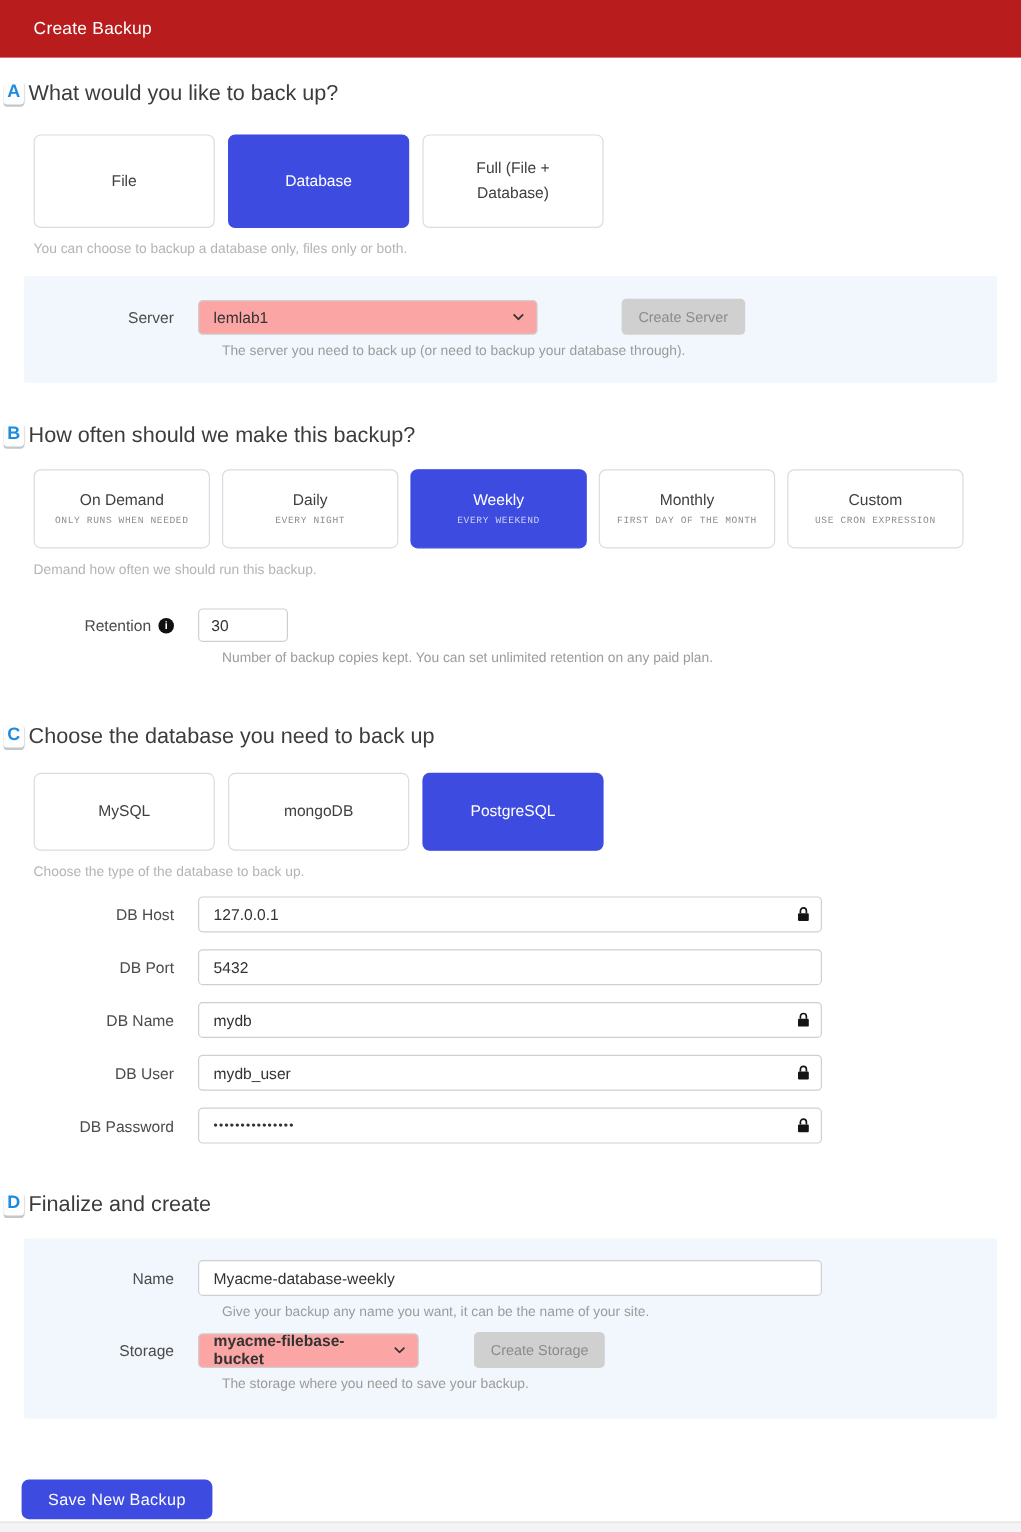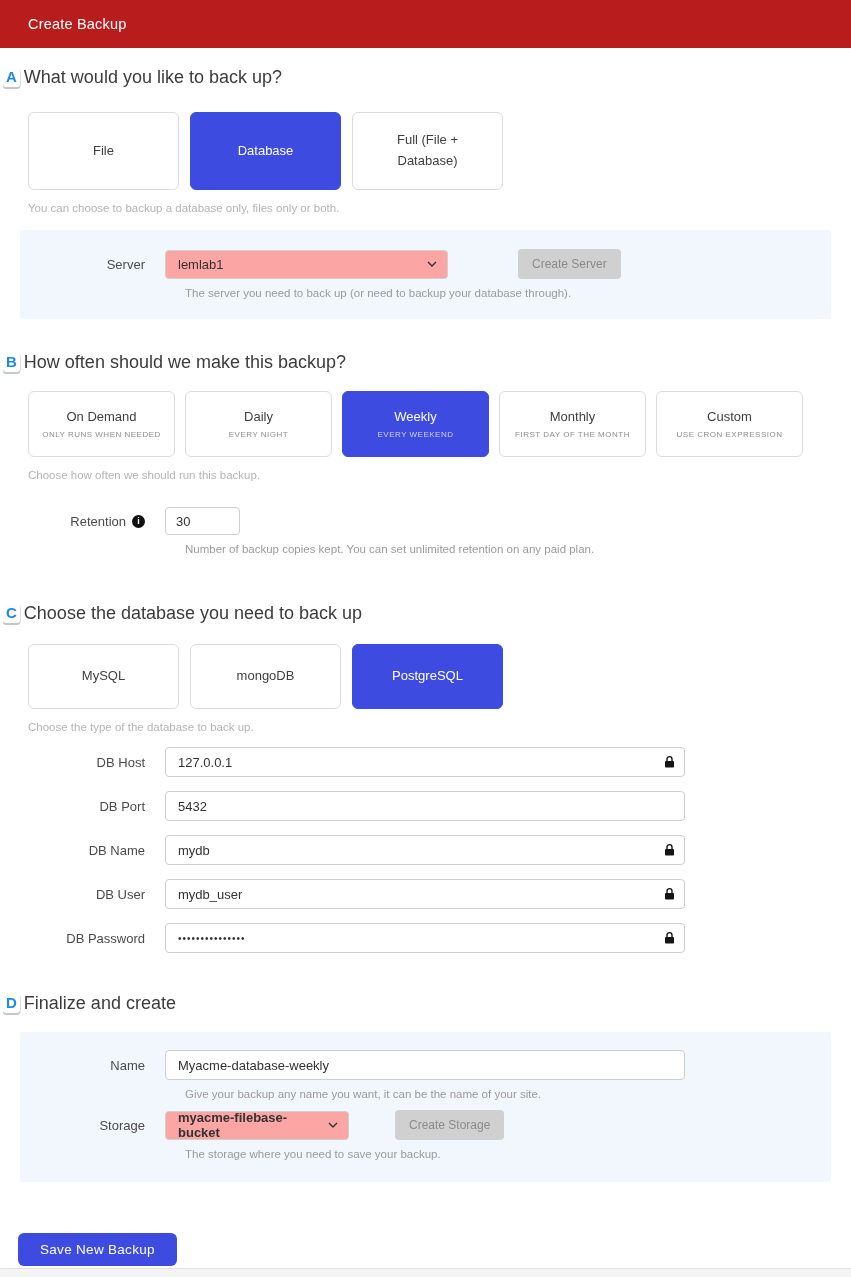--- a/index.html
+++ b/index.html
@@ -74,20 +74,21 @@
   .row-a .choice { width: 151px; height: 78px; }
   .row-b .choice { width: 147px; height: 66px; padding: 4px 6px; }
   .row-c .choice { width: 151px; height: 65px; }
   .choice .sub {
     font-size: 8px;
     letter-spacing: .5px;
     color: #8d8d8d;
     text-transform: uppercase;
     margin-top: 1px;
     white-space: nowrap;
+    font-family: Liberation Mono, monospace;
   }
   .choice[data-selected="true"] {
     background: #3d4be0;
     border-color: #3d4be0;
     color: #ffffff;
   }
   .choice[data-selected="true"] .sub { color: #ccd2f5; }
   .caption {
     margin: 12px 0 0 8px;
     font-size: 11.5px;
@@ -290,21 +291,21 @@
     </div>
     <div class="choice" data-selected="false">
       <span>Monthly</span>
       <span class="sub">FIRST DAY OF THE MONTH</span>
     </div>
     <div class="choice" data-selected="false">
       <span>Custom</span>
       <span class="sub">USE CRON EXPRESSION</span>
     </div>
   </div>
-  <div class="caption">Choose how often we should run this backup.</div>
+  <div class="caption">Demand how often we should run this backup.</div>
 
   <div class="form-row retention-row">
     <label class="f-label">
       <span>Retention</span>
       <i class="info-dot">i</i>
     </label>
     <input class="txt small" type="text" value="30" style="">
   </div>
   <div class="help" style="margin-left:165px">Number of backup copies kept. You can set unlimited retention on any paid plan.</div>
 

